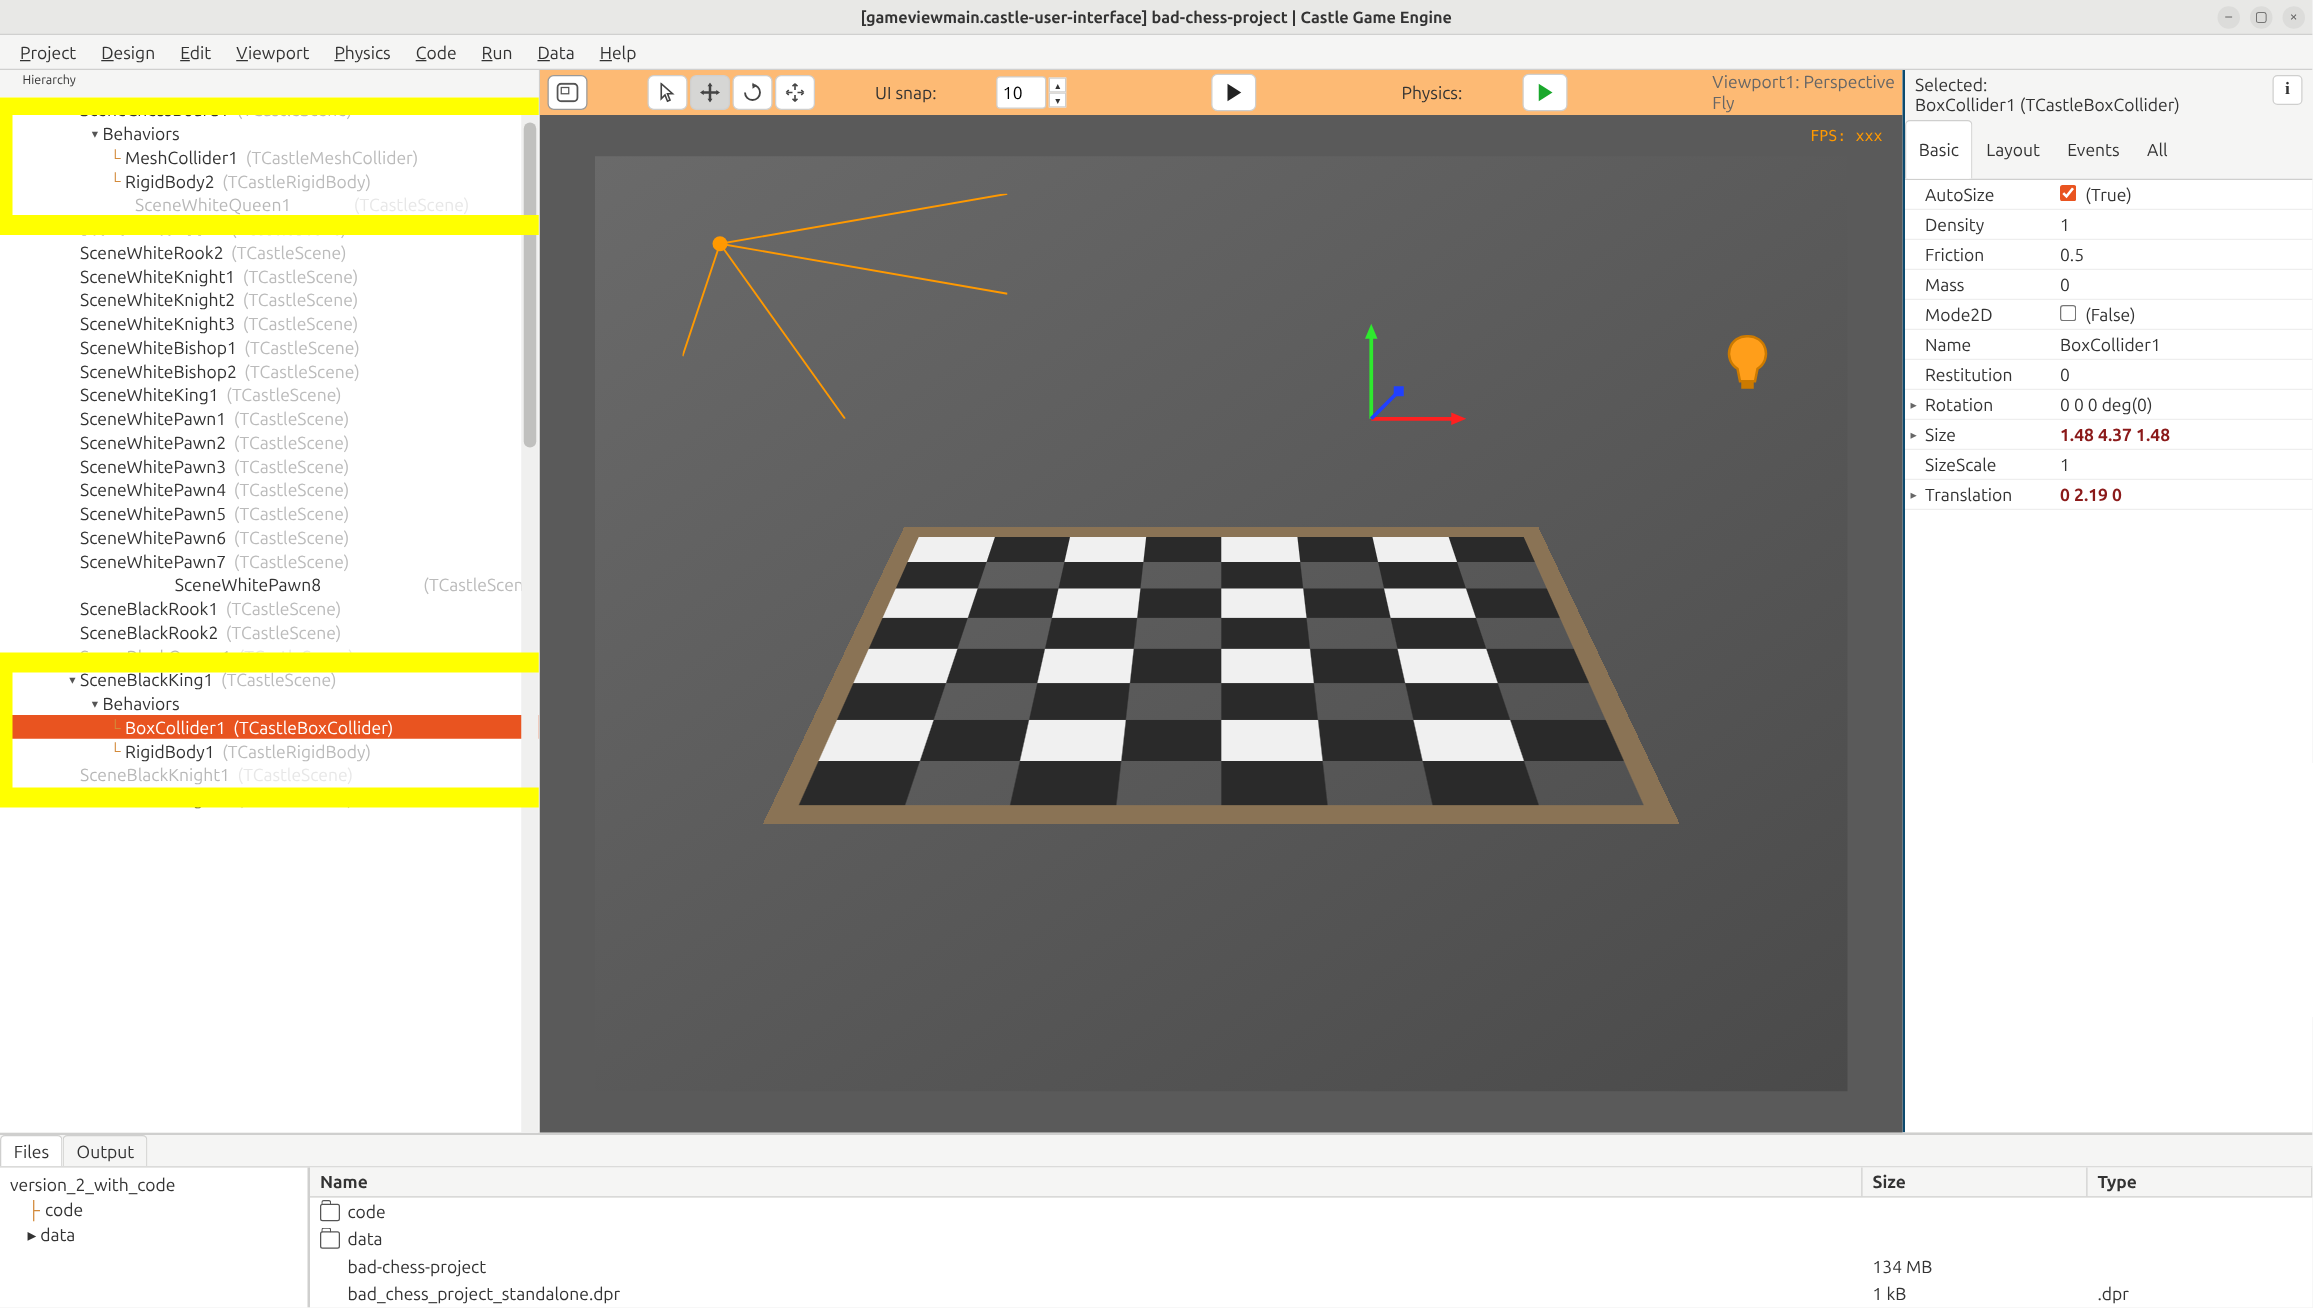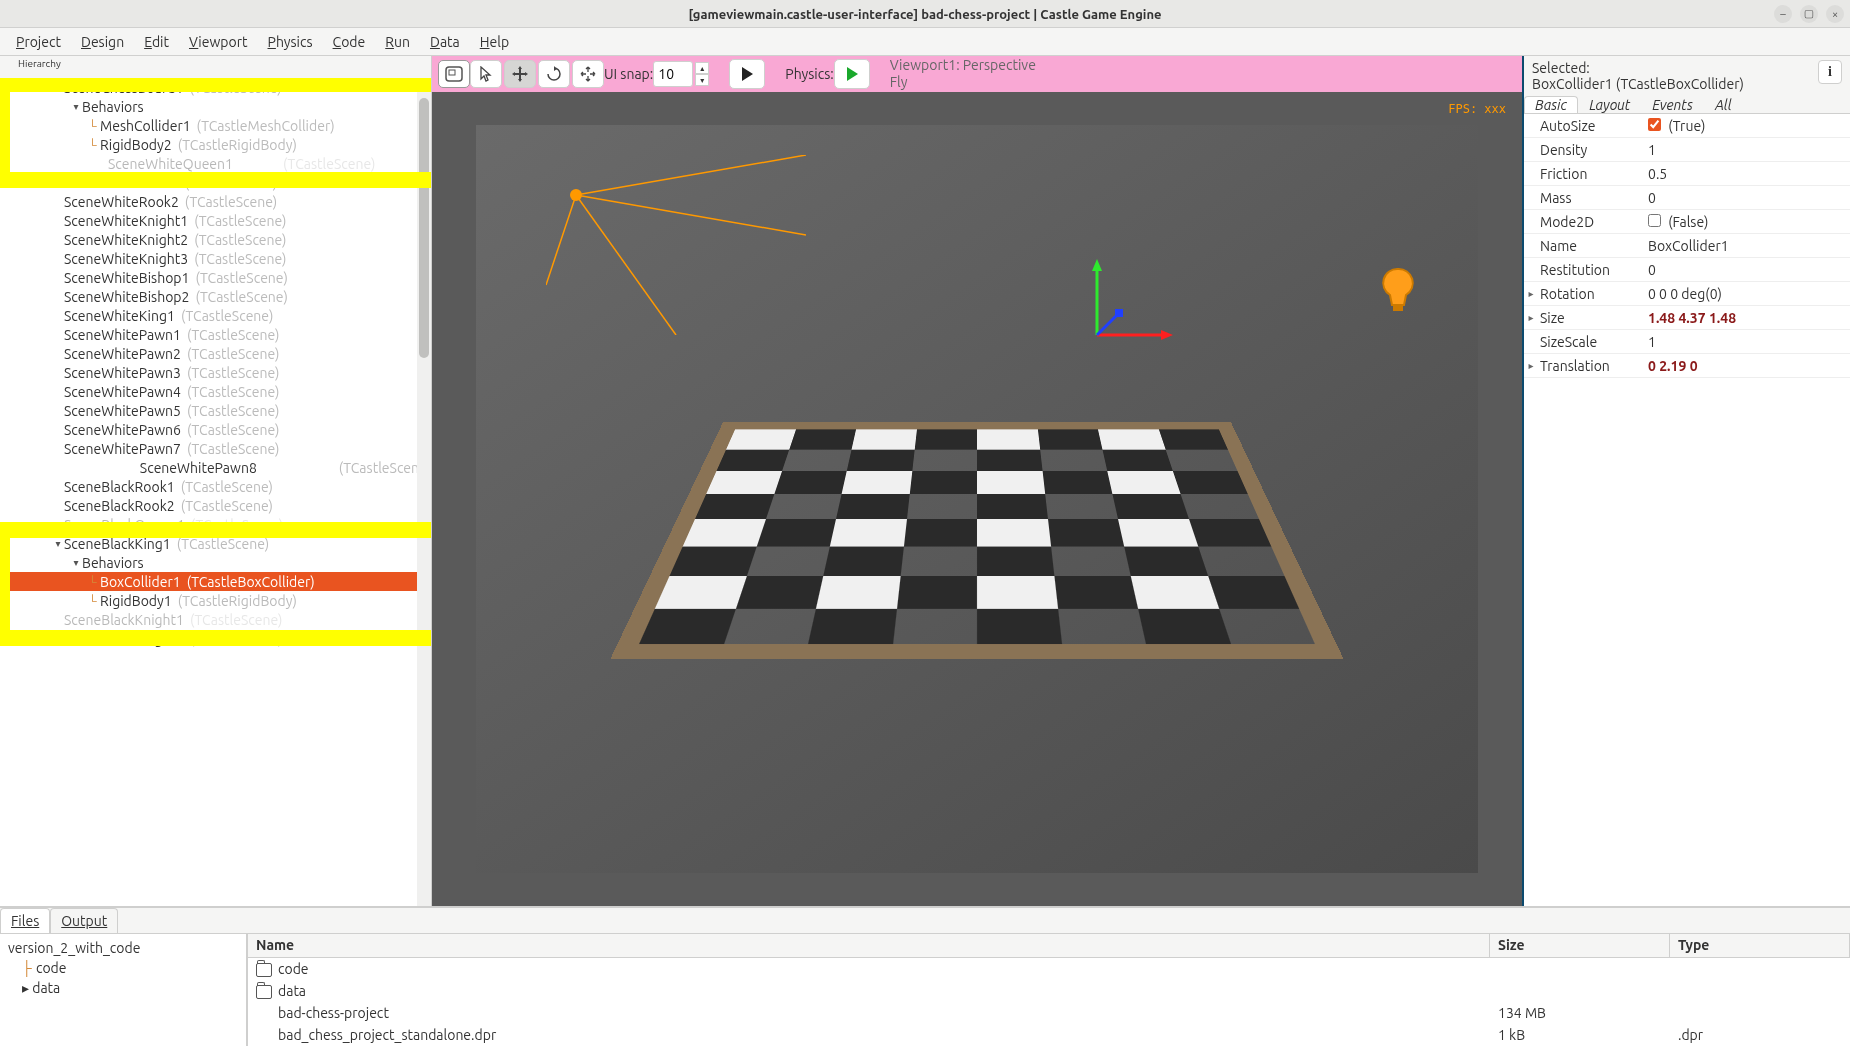--- a/index.html
+++ b/index.html
@@ -33,21 +33,21 @@
 .tree-row.selected { background: #e95420; color: #fff; }
 .tree-row.selected .name, .tree-row.selected .type { color: #fff; }
 .tree-scroll { position: absolute; right: 0; top: 0; width: 14px; height: 100%; background: #f0f0ef; }
 .tree-scroll .thumb { position: absolute; left: 2px; width: 10px; background: #c0c0be; border-radius: 5px; }
 
 
 .yellow-box { position: absolute; border: 16px solid #ffff00; pointer-events: none; z-index: 50; }
 
 
 .center { flex: 1; display: flex; flex-direction: column; }
-.toolbar { height: 36px; display: flex; align-items: center; padding: 2px 6px; background: #f9a8d4; }
+.toolbar { height: 36px; display: flex; align-items: center; padding: 2px 6px; background: #fdba74; justify-content: space-between; }
 .tool-group { display: flex; gap: 2px; }
 .tool-btn { width: 32px; height: 28px; border: 1px solid #cfcfce; border-radius: 5px; background: #fff; display: flex; align-items: center; justify-content: center; cursor: pointer; }
 .tool-btn.toggle { border-color: #999; }
 .tool-btn.active { background: #d6d6d4; }
 .tool-btn.play svg { fill: #222; }
 .tool-btn.physics svg { fill: #1aa82c; }
 .snap input { width: 40px; height: 26px; border: 1px solid #cfcfce; border-radius: 3px; padding: 0 4px; text-align: left; }
 .snap-spin { display: flex; flex-direction: column; }
 .snap-spin span { width: 14px; height: 12px; border: 1px solid #cfcfce; background: #fff; font-size: 8px; display: flex; align-items: center; justify-content: center; cursor: pointer; }
 .toolbar .label { font-size: 14px; color: #333; }
@@ -63,33 +63,33 @@
 .bulb svg { width: 100%; height: 100%; }
 .cam-lines { position: absolute; top: 30px; left: 70px; width: 260px; height: 180px; }
 .cam-lines line { stroke: #ff9900; stroke-width: 1.5; }
 .gizmo { position: absolute; top: 130px; left: 58%; }
 
 
 .inspector { width: 328px; border-left: 2px solid #0c4a6e; display: flex; flex-direction: column; background: #f5f5f4; }
 .inspector .sel-head { padding: 4px 8px; font-size: 14px; display: flex; }
 .inspector .sel-head .info-btn { margin-left: auto; width: 24px; height: 24px; border: 1px solid #cfcfce; border-radius: 4px; background: #fff; display: flex; align-items: center; justify-content: center; font-weight: bold; font-family: serif; cursor: pointer; }
 .tabs { display: flex; border-bottom: 1px solid #cfcfce; }
-.tabs .tab { padding: 0 10px; cursor: pointer; border: 1px solid transparent; border-bottom: none; font-style: italic; }
+.tabs .tab { padding: 15px 10px; cursor: pointer; border: 1px solid transparent; border-bottom: none; }
 .tabs .tab.active { background: #fff; border-color: #cfcfce; border-radius: 4px 4px 0 0; }
 .props { flex: 1; background: #fff; }
 .prop-row { display: flex; align-items: center; height: 24px; border-bottom: 1px solid #eee; }
 .prop-row .expand { width: 14px; font-size: 10px; color: #666; text-align: center; }
 .prop-row .key { width: 104px; padding-left: 2px; }
 .prop-row .val { flex: 1; padding-left: 6px; }
 .prop-row .val.bold { color: #8b1a1a; font-weight: 600; }
 .prop-row input[type=checkbox] { accent-color: #e95420; margin-right: 4px; }
 
 
 .bottom { height: 140px; border-top: 2px solid #cfcfce; display: flex; flex-direction: column; background: #f5f5f4; }
-.bottom-tabs { display: flex; text-decoration: underline; }
+.bottom-tabs { display: flex; }
 .bottom-tabs .btab { padding: 4px 10px; border: 1px solid #cfcfce; border-bottom: none; background: #f5f5f4; border-radius: 4px 4px 0 0; cursor: pointer; }
 .bottom-tabs .btab.active { background: #fff; }
 .bottom-body { flex: 1; display: flex; border-top: 1px solid #cfcfce; background: #fff; }
 .folder-tree { width: 248px; border-right: 2px solid #cfcfce; padding: 4px 8px; }
 .folder-tree .frow { height: 20px; display: flex; align-items: center; gap: 4px; }
 .file-list { flex: 1; display: flex; flex-direction: column; }
 .file-header { display: flex; height: 24px; border-bottom: 1px solid #cfcfce; background: #f5f5f4; }
 .file-header div { padding: 3px 8px; font-weight: 600; border-right: 1px solid #cfcfce; }
 .col-name { flex: 1; }
 .col-size { width: 180px; }

